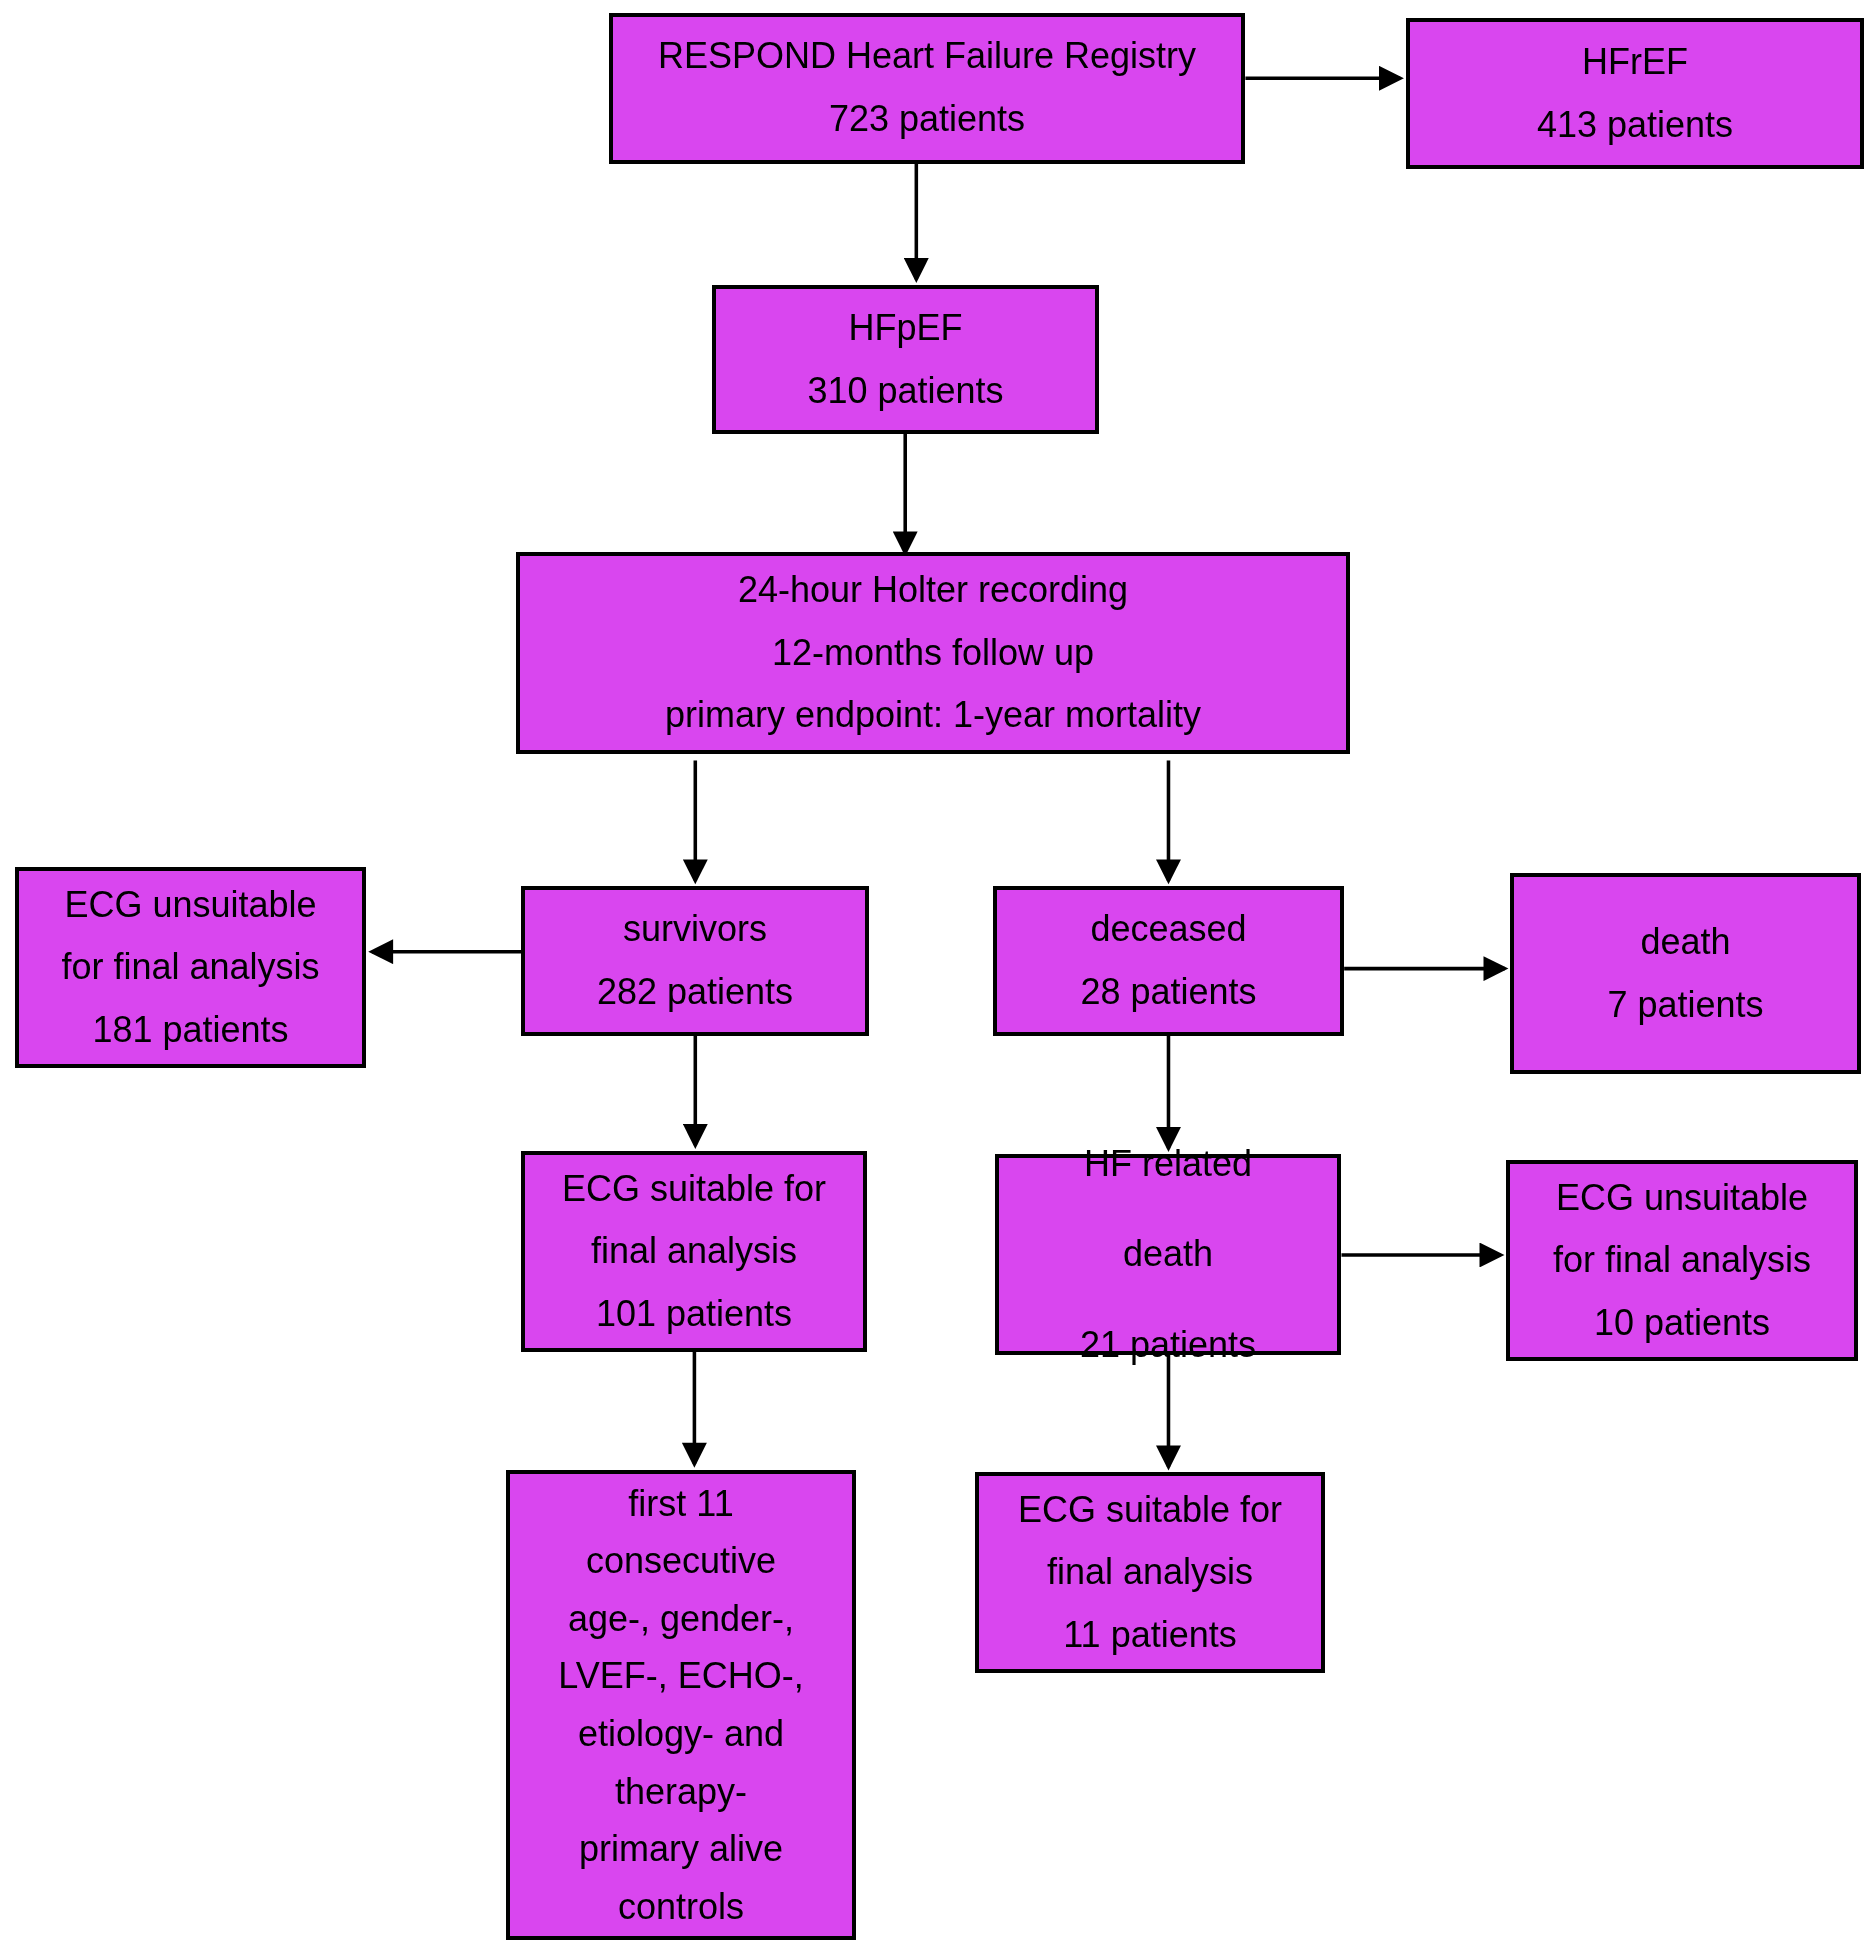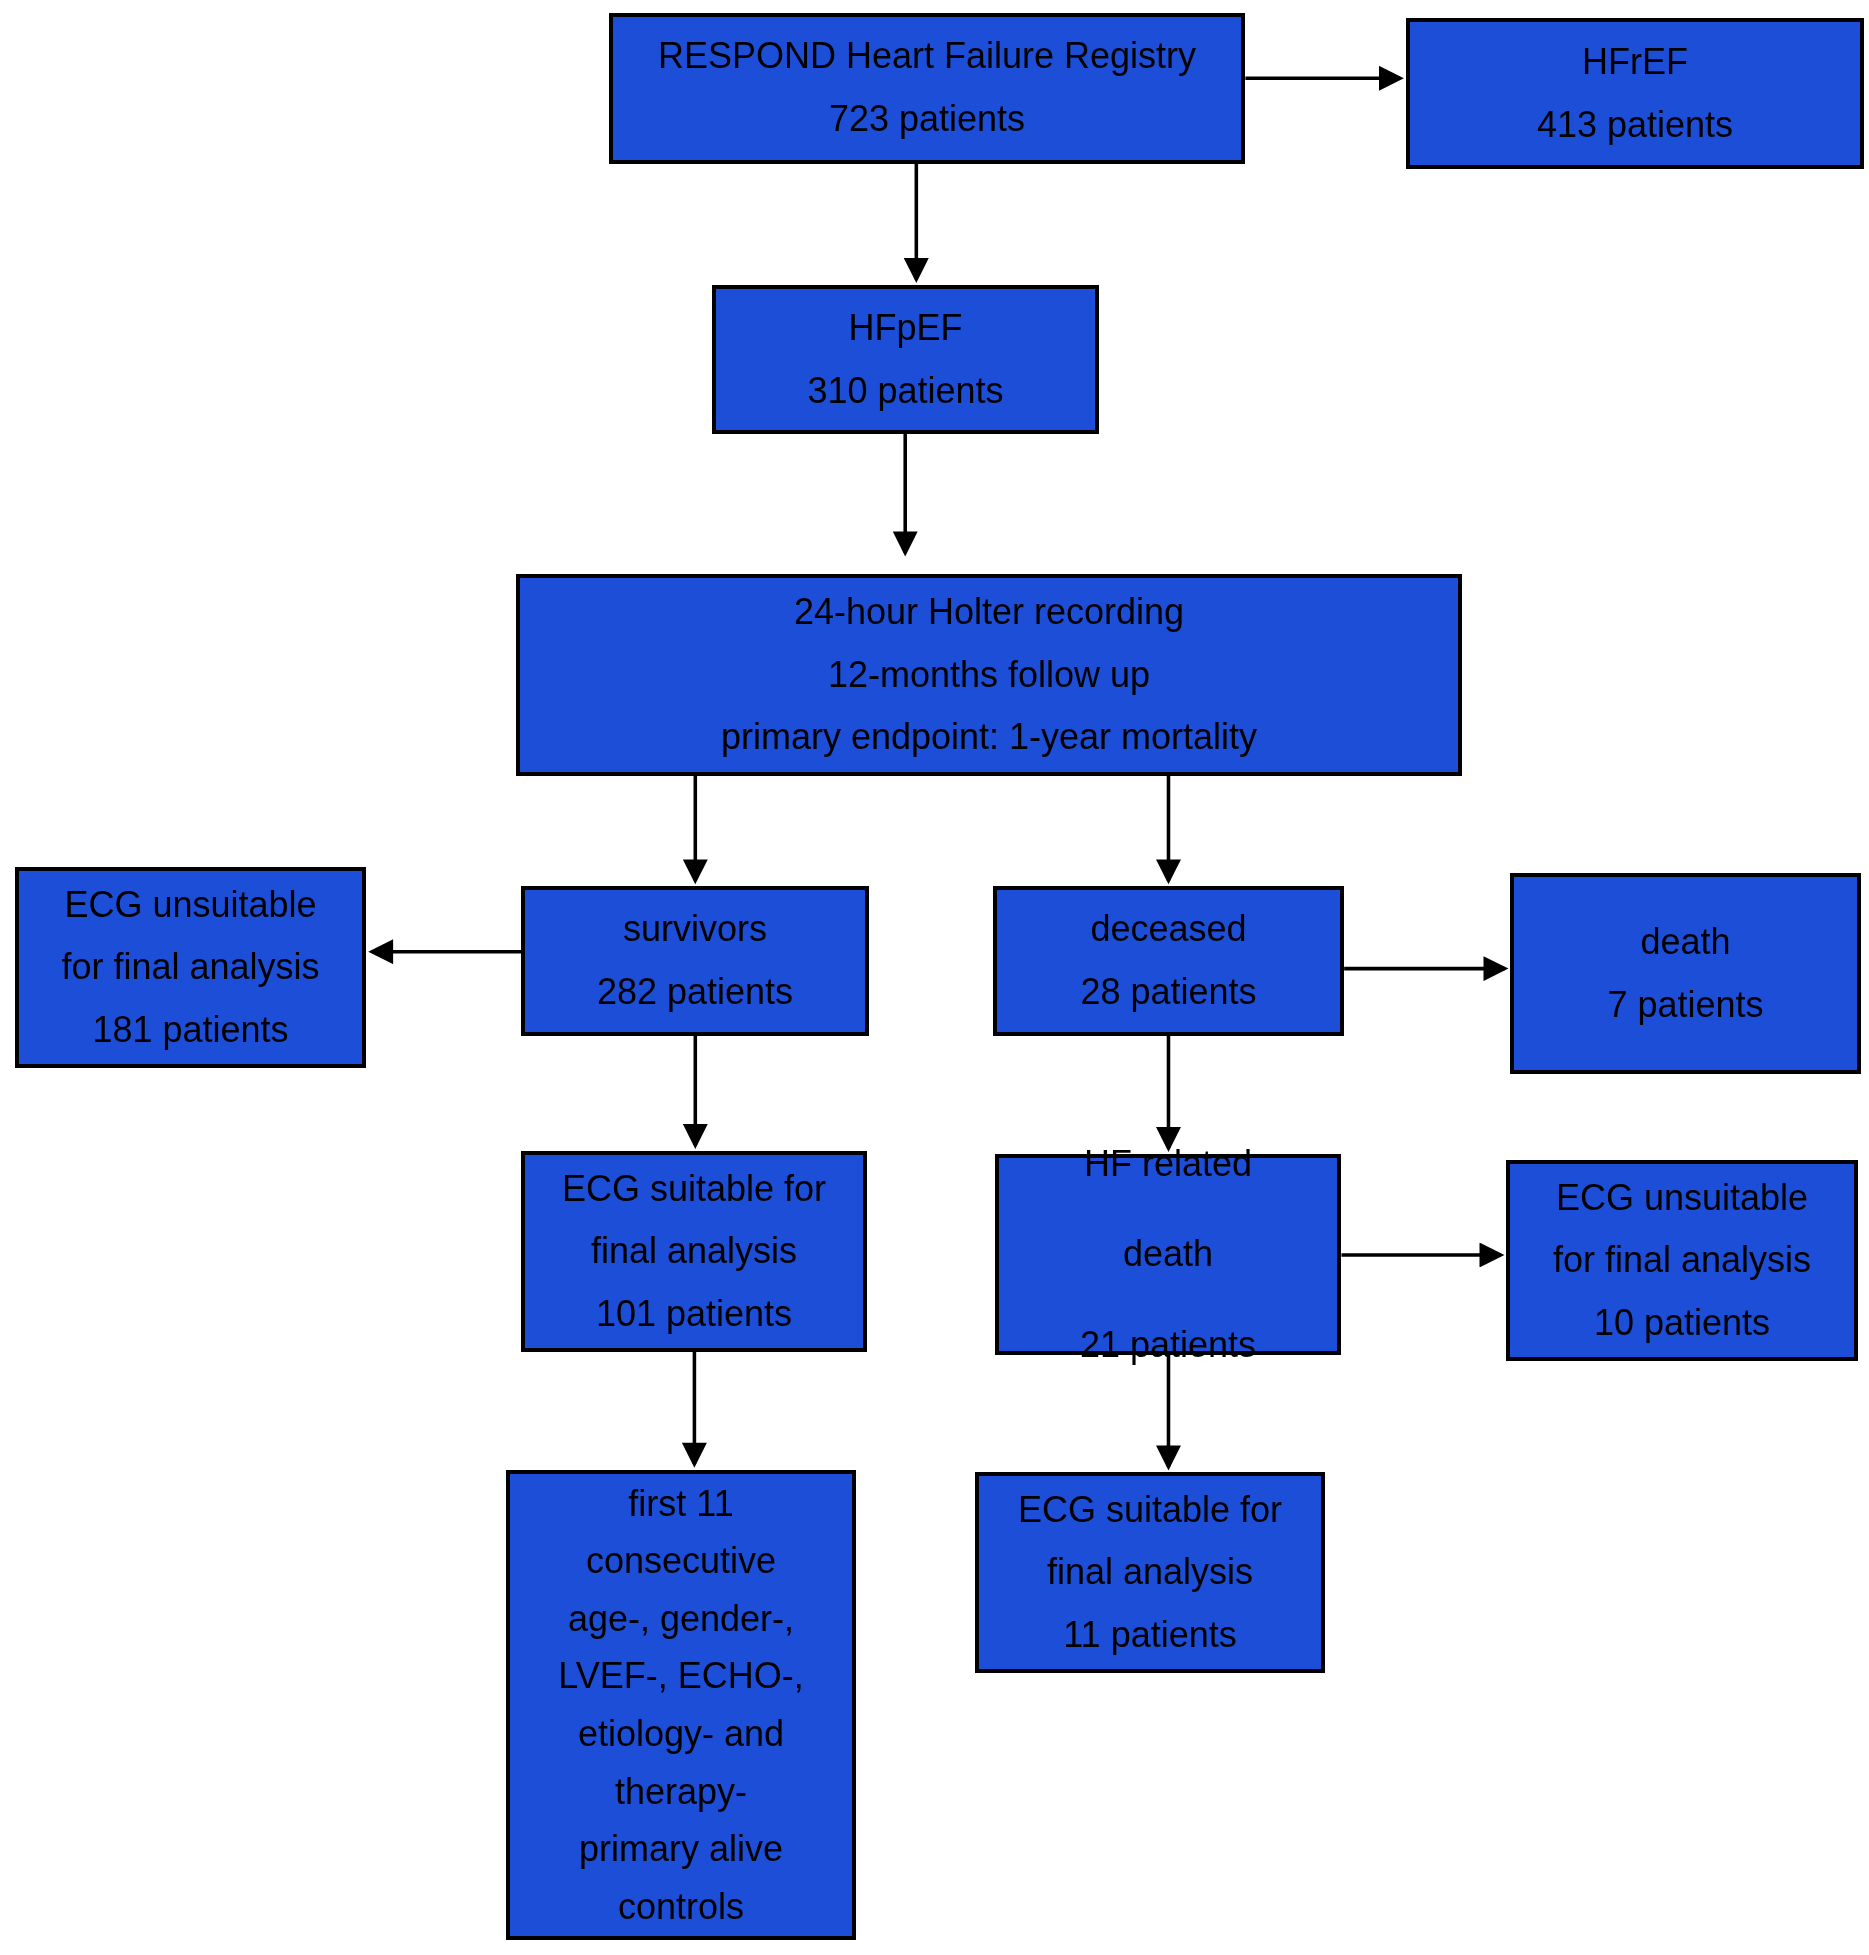--- a/index.html
+++ b/index.html
@@ -21,21 +21,21 @@
     left: 0;
     top: 0;
     width: 1870px;
     height: 1955px;
     pointer-events: none;
   }
   .node {
     position: absolute;
     box-sizing: border-box;
     border: 4.4px solid #000000;
-    background: #1d4ed8;
+    background: #d946ef;
     display: flex;
     flex-direction: column;
     align-items: center;
     justify-content: center;
     text-align: center;
     font-size: 36px;
     line-height: 1.74;
     color: #000000;
   }
   .node .ln { white-space: nowrap; }
@@ -75,21 +75,21 @@
   <div class="node" style="left:1406px; top:18px; width:458px; height:151px;">
     <div class="ln">HFrEF</div>
     <div class="ln">413 patients</div>
   </div>
 
   <div class="node" style="left:712px; top:285px; width:387px; height:149px;">
     <div class="ln">HFpEF</div>
     <div class="ln">310 patients</div>
   </div>
 
-  <div class="node" style="left:516px; top:574px; width:946px; height:202px;">
+  <div class="node" style="left:516px; top:552px; width:834px; height:202px;">
     <div class="ln">24-hour Holter recording</div>
     <div class="ln">12-months follow up</div>
     <div class="ln">primary endpoint: 1-year mortality</div>
   </div>
 
   <div class="node" style="left:521px; top:886px; width:348px; height:150px;align-items:center;">
     <div class="ln">survivors</div>
     <div class="ln">282 patients</div>
   </div>
 

